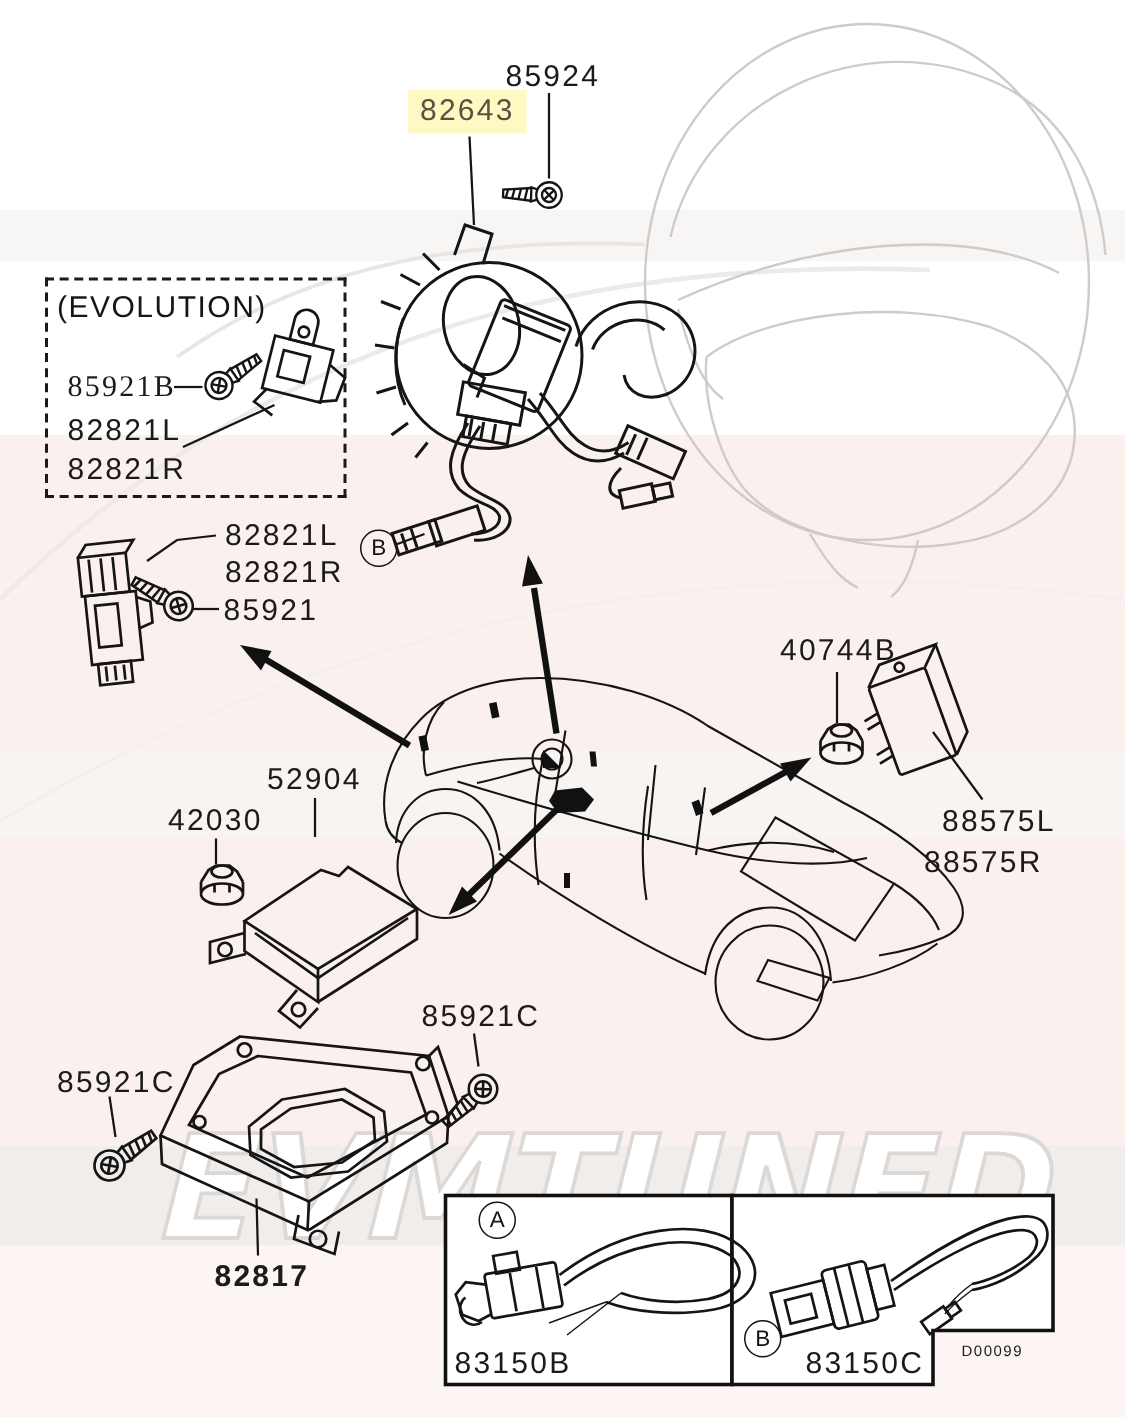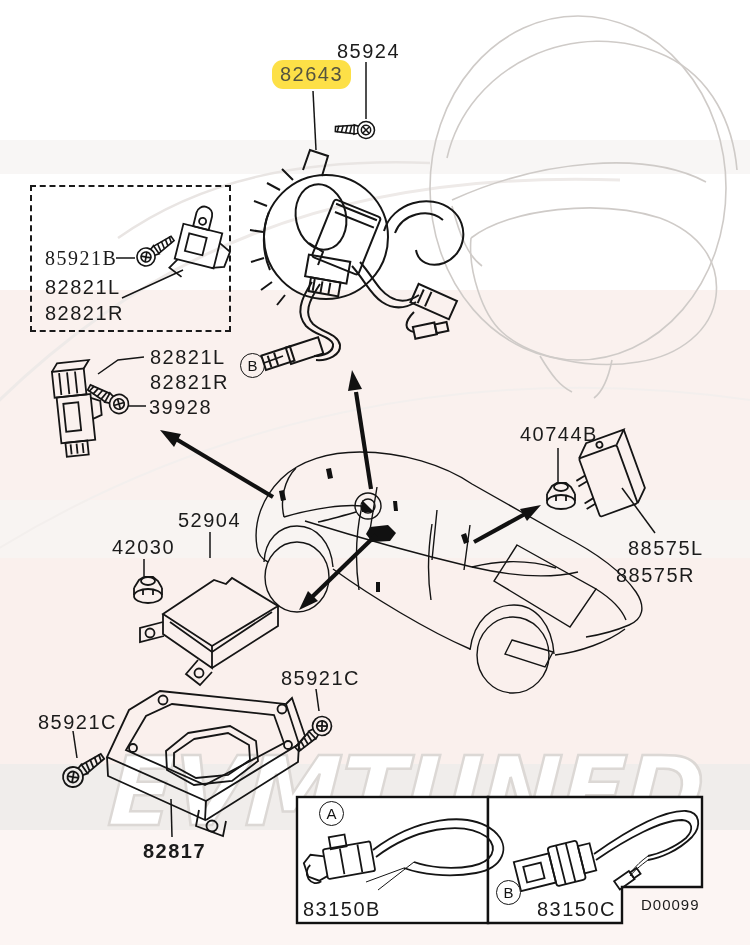--- a/index.html
+++ b/index.html
@@ -2,22 +2,22 @@
 <html><head>
 <meta charset="utf-8">
 <style>
   html,body{margin:0;padding:0;}
   .page{position:relative;width:750px;height:945px;background:#ffffff;overflow:hidden;
         font-family:"Liberation Sans",sans-serif;}
   .band{position:absolute;left:0;width:750px;pointer-events:none;}
   svg.layer{position:absolute;left:0;top:0;}
   .lbl{position:absolute;font-size:20px;letter-spacing:1.5px;color:#1b1b1b;
        white-space:nowrap;line-height:1;z-index:6;}
-  .lbl-hl{background:#fde047;color:#55543f;padding:4px 8px 5px;z-index:6;border-radius:11px;}
-  .code{font-size:15px;letter-spacing:1px;}
+  .lbl-hl{background:#fef9c3;color:#55543f;padding:4px 8px 5px;z-index:6;}
+  .code{font-size:10px;letter-spacing:1px;}
   .evo-title{position:absolute;font-size:20px;letter-spacing:1px;color:#161616;z-index:6;white-space:nowrap;}
   .callout{position:absolute;width:23px;height:23px;border:1.8px solid #141414;border-radius:50%;
            font-size:15px;line-height:23px;text-align:center;color:#141414;z-index:6;}
   .evo-box{position:absolute;left:30px;top:185px;width:197px;height:143px;
            border:2px dashed #1a1a1a;z-index:5;}
   .wm{position:absolute;left:0;top:0;z-index:1;}
 </style>
 </head>
 <body>
 
@@ -267,29 +267,30 @@
       <path d="M596,860 C628,838 662,820 682,820 C693,821 694,830 686,838 C674,848 658,854 648,856"></path>
       <path d="M648,860 C640,866 634,871 630,876 M648,856 C641,861 636,866 632,871" stroke-width="1"></path>
       <g transform="rotate(-35 626 879)">
         <rect x="615" y="874" width="18" height="10"></rect>
         <rect x="633" y="876" width="8" height="7"></rect>
       </g>
     </g>
   </svg>
 
   <div class="evo-box"></div>
+  <div class="evo-title" style="left:38px;top:194px;">(EVOLUTION)</div>
 
   <div class="lbl" style="left:337px;top:41px;">85924</div>
   <div class="lbl lbl-hl" style="left:272px;top:60px;">82643</div>
   <div class="lbl" style="left:45px;top:248px;font-family:Liberation Serif, serif;">85921B</div>
   <div class="lbl" style="left:45px;top:277px;">82821L</div>
   <div class="lbl" style="left:45px;top:303px;">82821R</div>
   <div class="lbl" style="left:150px;top:347px;">82821L</div>
   <div class="lbl" style="left:150px;top:372px;">82821R</div>
-  <div class="lbl" style="left:149px;top:397px;">39928</div>
+  <div class="lbl" style="left:149px;top:397px;">85921</div>
   <div class="lbl" style="left:520px;top:424px;">40744B</div>
   <div class="lbl" style="left:628px;top:538px;">88575L</div>
   <div class="lbl" style="left:616px;top:565px;">88575R</div>
   <div class="lbl" style="left:178px;top:510px;">52904</div>
   <div class="lbl" style="left:112px;top:537px;">42030</div>
   <div class="lbl" style="left:38px;top:712px;">85921C</div>
   <div class="lbl" style="left:281px;top:668px;">85921C</div>
   <div class="lbl" style="left:143px;top:841px;font-weight:bold;">82817</div>
   <div class="lbl" style="left:303px;top:899px;">83150B</div>
   <div class="lbl" style="left:537px;top:899px;">83150C</div>

